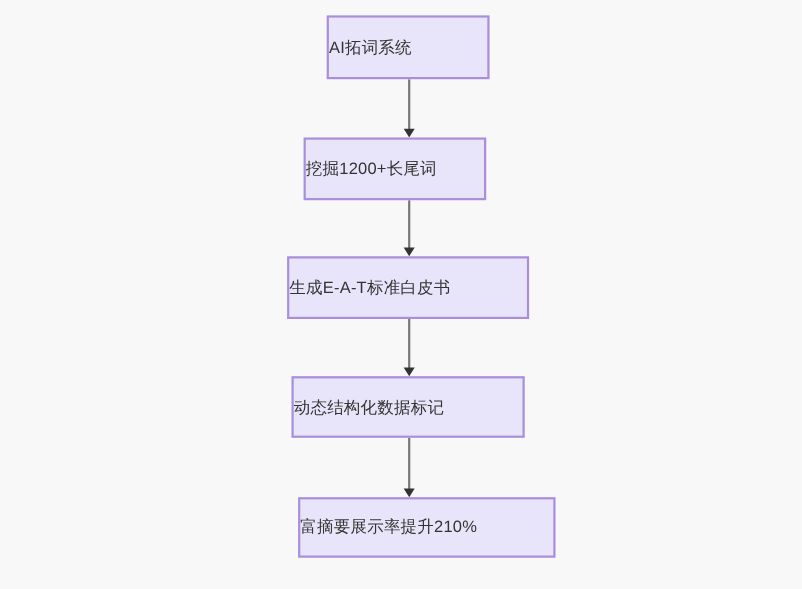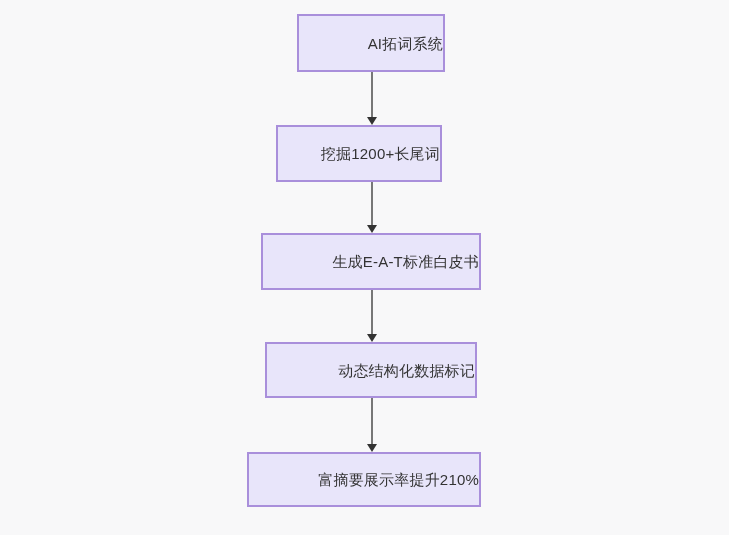--- a/index.html
+++ b/index.html
@@ -18,21 +18,21 @@
     width: 729px;
     height: 535px;
   }
   .node {
     position: absolute;
     box-sizing: border-box;
     background: #e8e5fa;
     border: 2px solid #a98fdb;
     display: flex;
     align-items: center;
-    justify-content: flex-end;
+    justify-content: flex-start;
     color: #333333;
     font-size: 15px;
     line-height: 1;
     letter-spacing: 0.2px;
     white-space: nowrap;
   }
   .node-label {
     display: block;
   }
   .edge {
@@ -82,17 +82,17 @@
   </div>
   <div class="node" style="left: 276px; top: 125px; width: 166px; height: 57px; background: rgb(232, 229, 250); border-color: rgb(169, 143, 219); color: rgb(51, 51, 51);">
     <span class="node-label">挖掘1200+长尾词</span>
   </div>
   <div class="node" style="left: 261px; top: 233px; width: 220px; height: 57px; background: rgb(232, 229, 250); border-color: rgb(169, 143, 219); color: rgb(51, 51, 51);">
     <span class="node-label">生成E-A-T标准白皮书</span>
   </div>
   <div class="node" style="left: 265px; top: 342px; width: 212px; height: 56px; background: rgb(232, 229, 250); border-color: rgb(169, 143, 219); color: rgb(51, 51, 51);">
     <span class="node-label">动态结构化数据标记</span>
   </div>
-  <div class="node" style="left: 247px; top: 452px; width: 234px; height: 55px; background: rgb(232, 229, 250); border-color: rgb(169, 143, 219); color: rgb(51, 51, 51);">
+  <div class="node" style="left: 271px; top: 452px; width: 234px; height: 55px; background: rgb(232, 229, 250); border-color: rgb(169, 143, 219); color: rgb(51, 51, 51);">
     <span class="node-label">富摘要展示率提升210%</span>
   </div>
 
 </div>
 
 </body></html>

